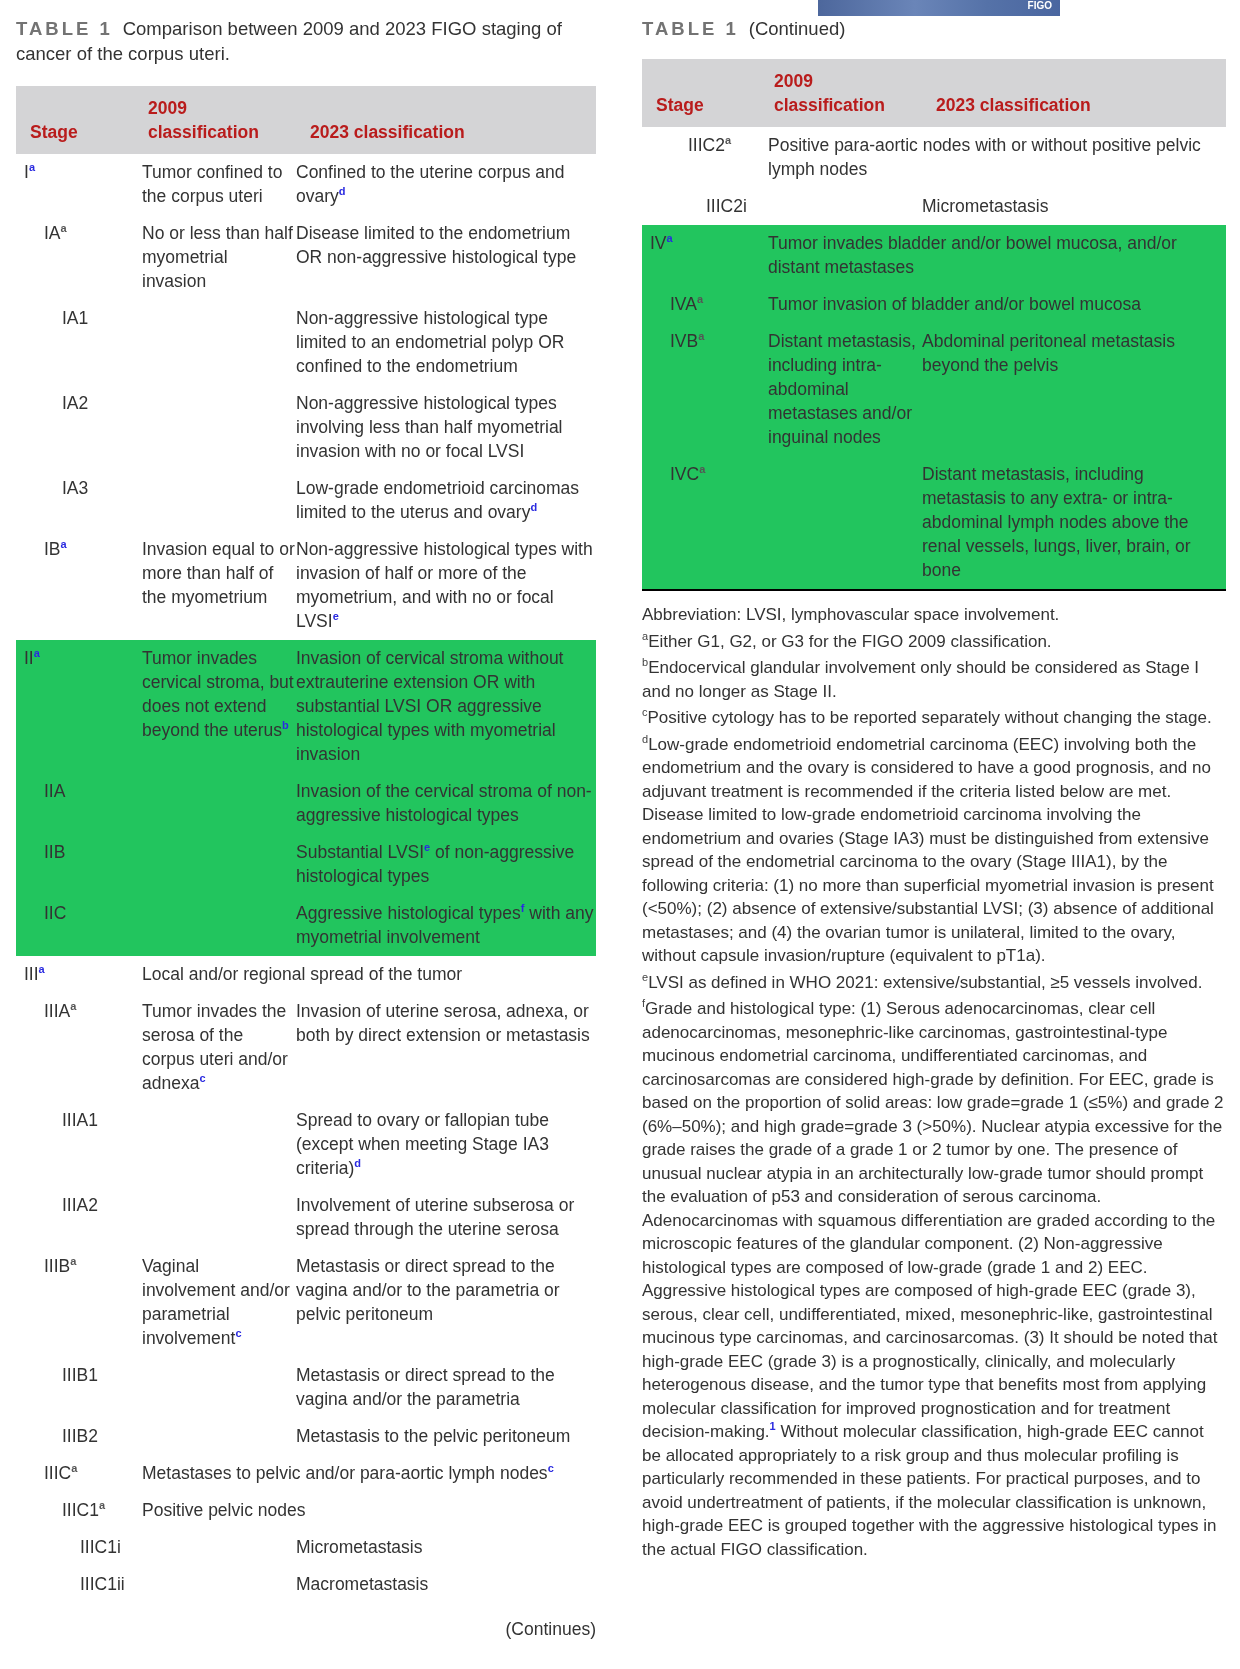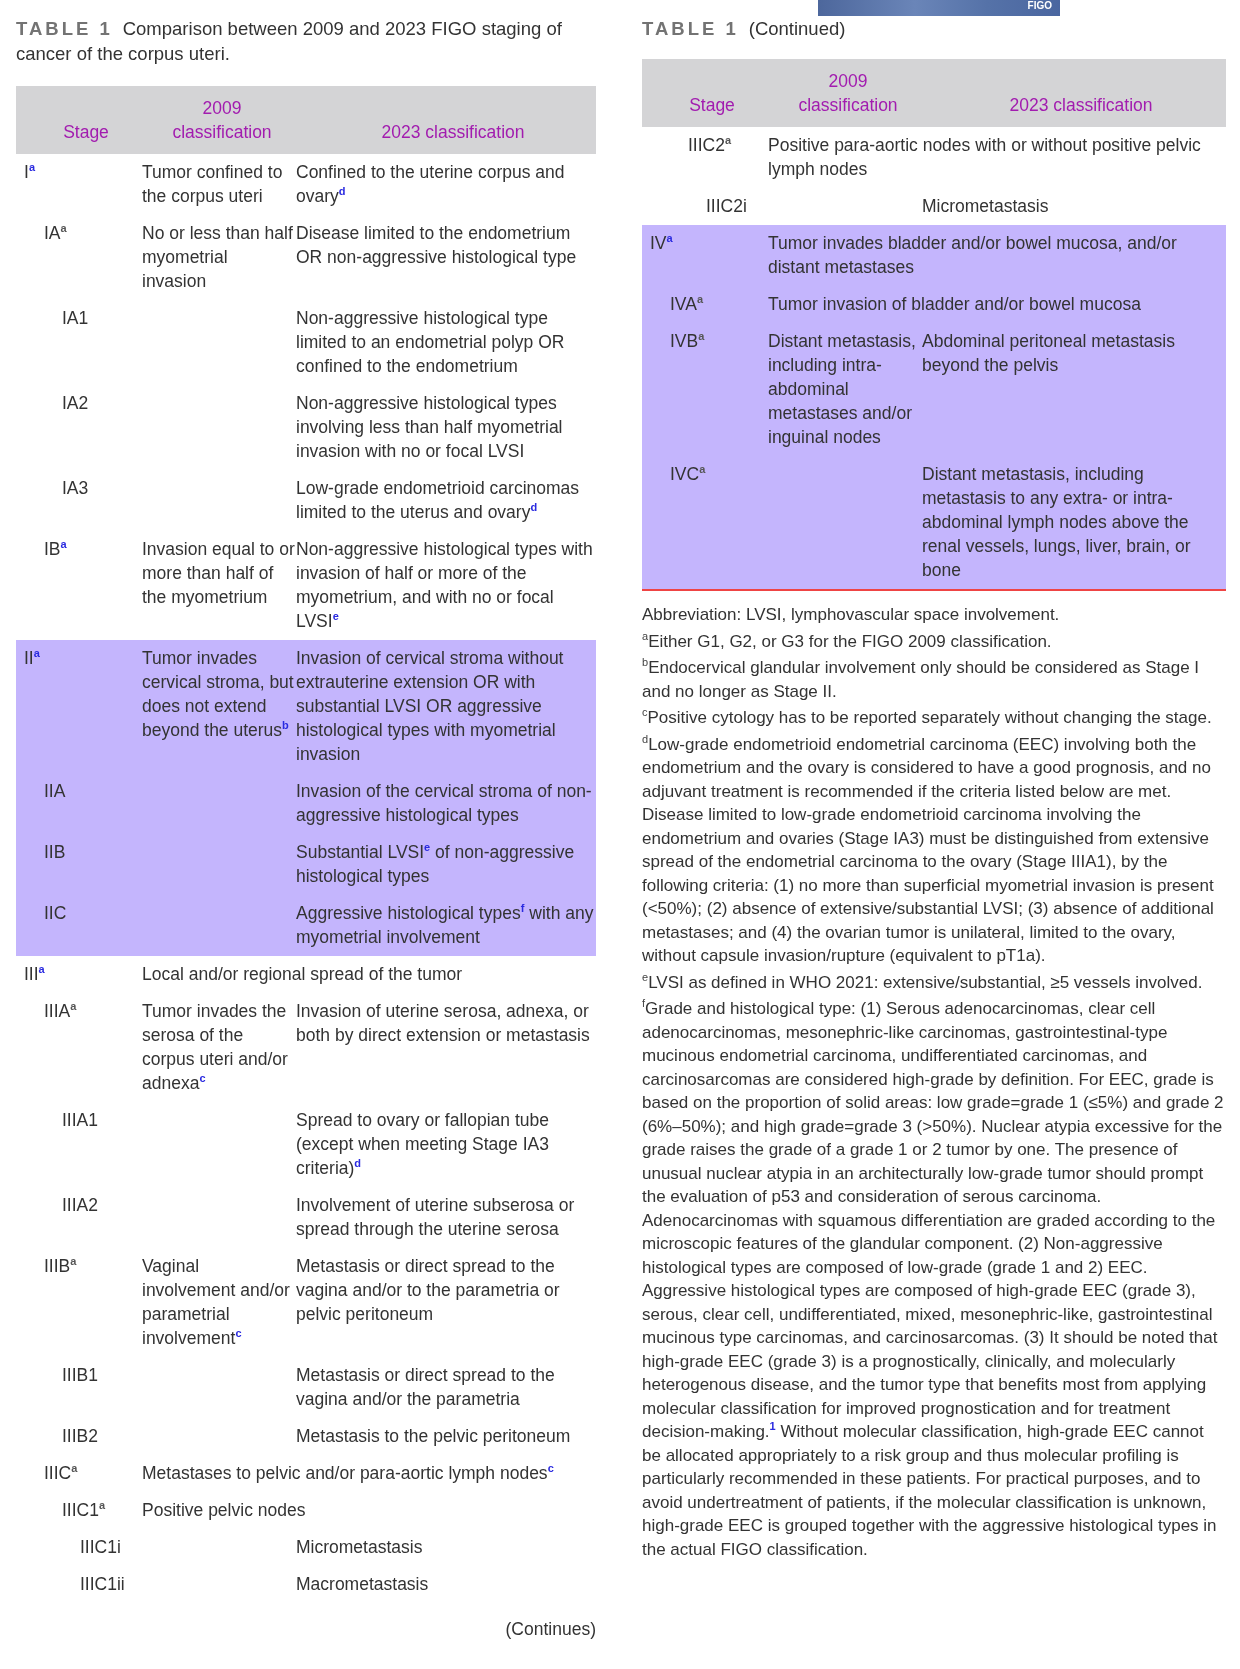--- a/index.html
+++ b/index.html
@@ -25,31 +25,31 @@
     .caption { margin-top: 16px; font-size: 18.5px; line-height: 25px; color: #333; }
     .col-right .caption { margin-top: 16px; }
     .caption .label {
       font-weight: bold; letter-spacing: 3px; color: #737373; margin-right: 10px;
     }
 
     table { width: 100%; border-collapse: collapse; margin-top: 20px; }
     .col-right table { margin-top: 18px; }
     thead tr { background: #d4d4d6; }
     thead th {
-      font-weight: normal; text-align: center; vertical-align: bottom;
-      padding: 10px 0 10px 14px; font-size: 17.5px; color: #a21caf;
+      font-weight: bold; text-align: left; vertical-align: bottom;
+      padding: 10px 0 10px 14px; font-size: 17.5px; color: #b91c1c;
     }
     thead th.c2 { padding-left: 6px; }
     thead th.c3 { padding-left: 14px; }
     tbody td { vertical-align: top; padding: 6px 0 7px 0; }
     td.stage { padding-left: 8px; white-space: nowrap; }
     td.c2 { padding-left: 0; }
     td.c3 { padding-left: 0; }
-    tr.shaded td { background: #c4b5fd; }
-    tr.end-rule td { border-bottom: 2px solid #ef4444; }
+    tr.shaded td { background: #22c55e; }
+    tr.end-rule td { border-bottom: 2px solid #000000; }
     .i1 { padding-left: 28px !important; }
     .i2 { padding-left: 46px !important; }
     .i3 { padding-left: 64px !important; }
     sup.fn { color: #2a2ae0; font-size: 11px; font-weight: bold; vertical-align: super; line-height: 0; }
     sup.fn-gray { color: #555; font-size: 11px; font-weight: bold; vertical-align: super; line-height: 0; }
 
     .continues { text-align: right; margin-top: 14px; padding-right: 0; }
 
     .notes { margin-top: 12px; font-size: 17px; line-height: 23.5px; color: #333; }
     .notes p { margin-bottom: 3px; }

